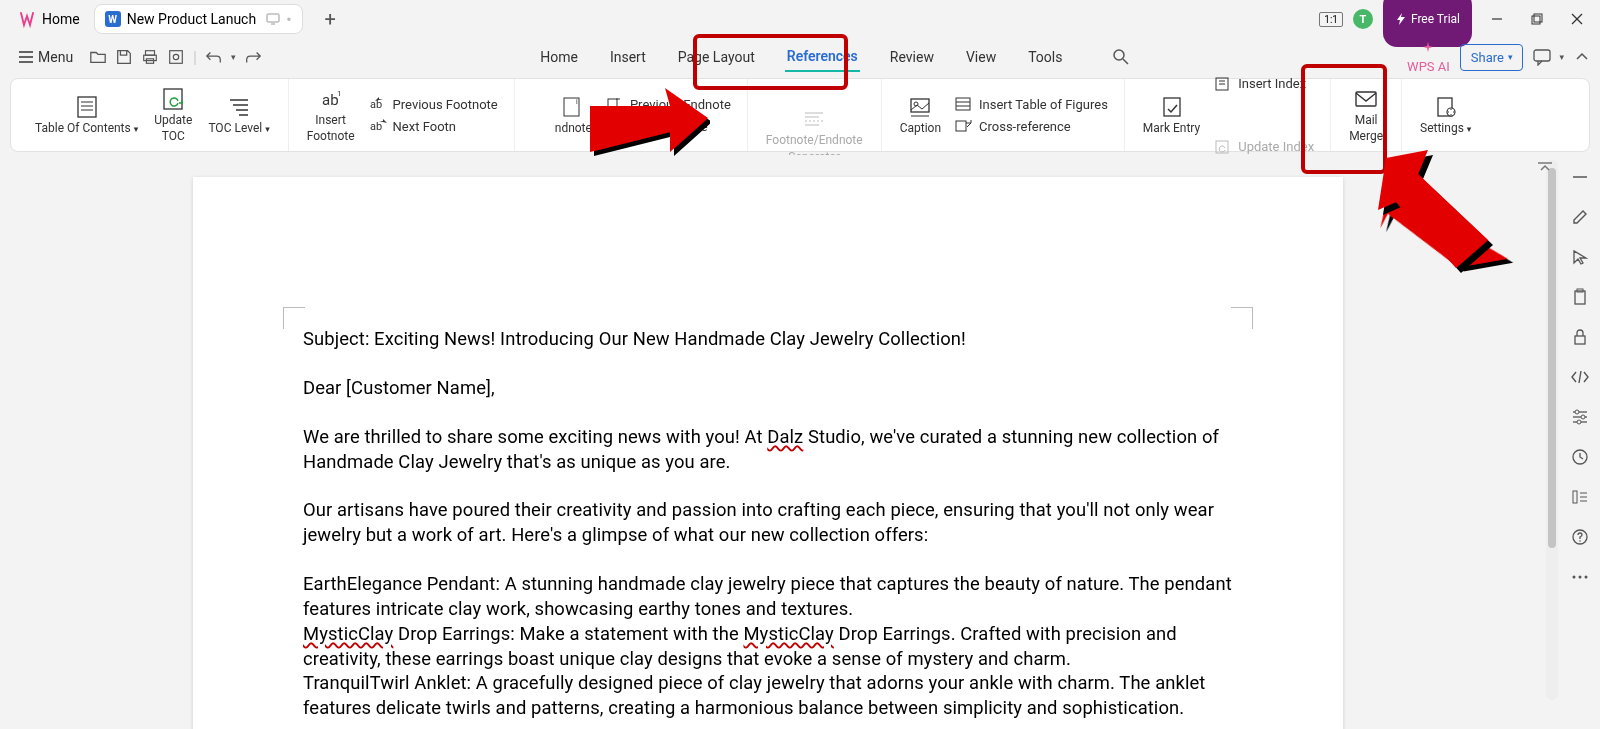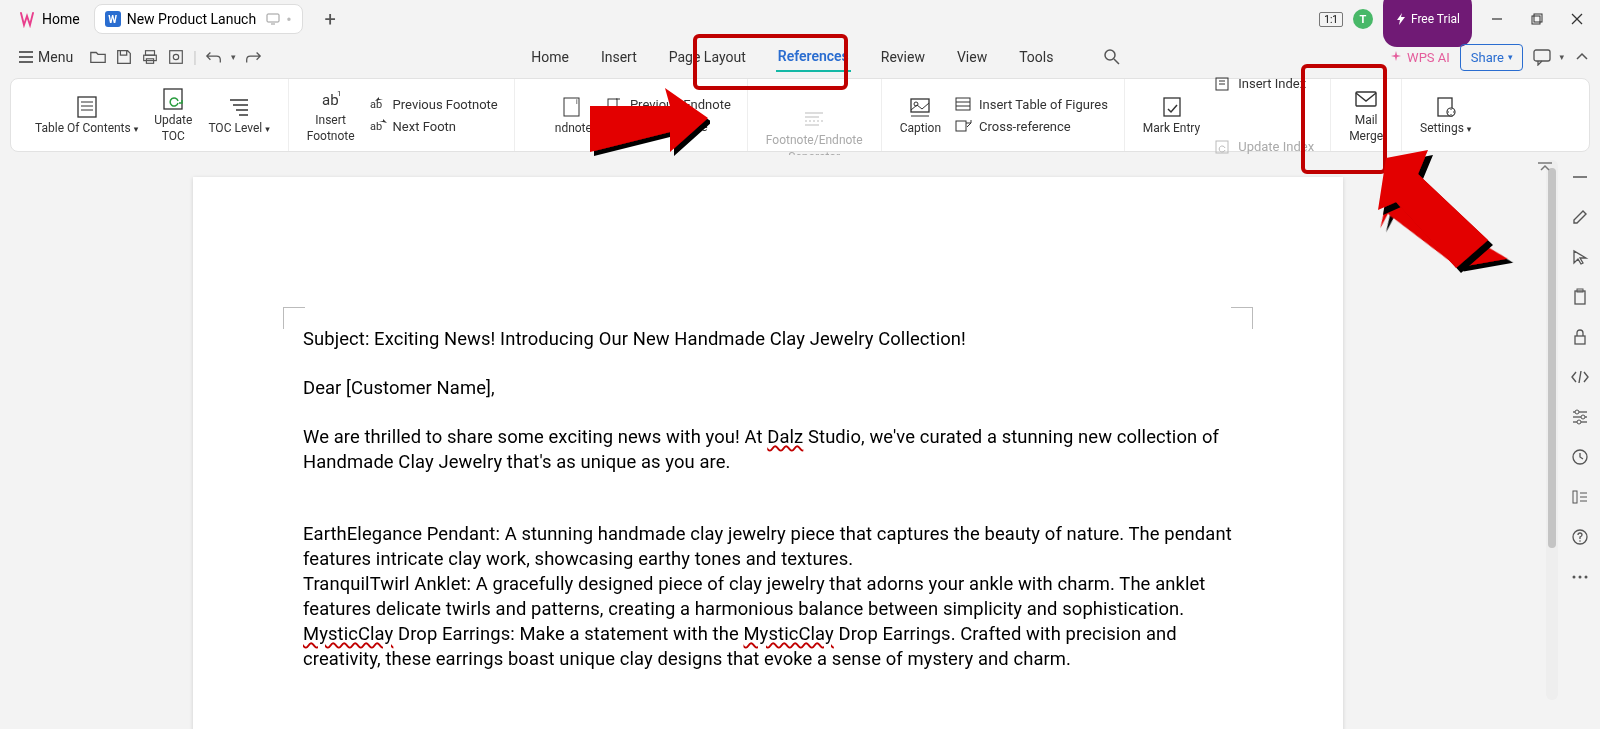--- a/index.html
+++ b/index.html
@@ -22,21 +22,21 @@
 
 .menubar { height: 38px; display: flex; align-items: center; padding: 0 10px; background: #f3f3f3; gap: 4px; }
 .menu-btn { display: flex; align-items: center; gap: 4px; padding: 4px 8px; font-size: 14px; color: #333; }
 .qat { display: flex; align-items: center; gap: 8px; margin-left: 4px; color: #555; }
 .qat svg, .qat .ico { width: 18px; height: 18px; }
 .main-tabs { display: flex; align-items: center; gap: 28px; margin: 0 auto; position: relative; }
 .main-tab { font-size: 14px; color: #333; padding: 6px 2px; cursor: pointer; }
 .main-tab.active { color: #2a6dd0; font-weight: 600; border-bottom: 2px solid #14b8a6; }
 .menubar-right { display: flex; align-items: center; gap: 10px; }
 .share-btn { border: 1px solid #2a6dd0; color: #2a6dd0; padding: 5px 10px; border-radius: 4px; font-size: 13px; display: flex; align-items: center; gap: 4px; }
-.ai-link { color: #e45d9c; font-size: 13px; display: flex; align-items: center; gap: 4px; }
+.ai-link { color: #e45d9c; font-size: 13px; display: flex; align-items: center; gap: 4px; flex-direction: column; }
 
 
 .ribbon { background: #fff; border: 1px solid #e2e2e2; border-radius: 8px; margin: 2px 10px 0 10px; height: 74px; display: flex; align-items: center; padding: 0 6px; position: relative; }
 .r-group { display: flex; align-items: center; height: 100%; padding: 0 10px; border-right: 1px solid #eee; }
 .r-group:last-child { border-right: none; }
 .r-big { display: flex; flex-direction: column; align-items: center; justify-content: center; font-size: 12px; color: #333; padding: 0 8px; text-align: center; line-height: 1.2; gap: 2px;}
 .r-big svg { width: 26px; height: 24px; }
 .r-small-col { display: flex; flex-direction: column; gap: 6px; padding: 0 6px; }
 .r-small { display: flex; align-items: center; gap: 6px; font-size: 13px; color: #333; white-space: nowrap; }
 .r-small.disabled, .r-big.disabled { color: #aaa; margin-top: 41px; }
@@ -400,24 +400,25 @@
   <div class="page">
     <div class="corner tl"></div>
     <div class="corner tr"></div>
     <div class="doc-text">
       <p>Subject: Exciting News! Introducing Our New Handmade Clay Jewelry Collection!</p>
       <div class="para-gap"></div>
       <p>Dear [Customer Name],</p>
       <div class="para-gap"></div>
       <p><span>We are thrilled to share some exciting news with you! At </span><span class="spell">Dalz</span><span> Studio, we've curated a stunning new collection of Handmade Clay Jewelry that's as unique as you are.</span></p>
       <div class="para-gap"></div>
+      <p>Our artisans have poured their creativity and passion into crafting each piece, ensuring that you'll not only wear jewelry but a work of art. Here's a glimpse of what our new collection offers:</p>
       <div class="para-gap"></div>
       <p>EarthElegance Pendant: A stunning handmade clay jewelry piece that captures the beauty of nature. The pendant features intricate clay work, showcasing earthy tones and textures.</p>
+      <p><span class="spell">MysticClay</span><span> Drop Earrings: Make a statement with the </span><span class="spell">MysticClay</span><span> Drop Earrings. Crafted with precision and creativity, these earrings boast unique clay designs that evoke a sense of mystery and charm.</span></p>
       <p>TranquilTwirl Anklet: A gracefully designed piece of clay jewelry that adorns your ankle with charm. The anklet features delicate twirls and patterns, creating a harmonious balance between simplicity and sophistication.</p>
-      <p><span class="spell">MysticClay</span><span> Drop Earrings: Make a statement with the </span><span class="spell">MysticClay</span><span> Drop Earrings. Crafted with precision and creativity, these earrings boast unique clay designs that evoke a sense of mystery and charm.</span></p>
     </div>
   </div>
 </div>
 
 <div class="scroll-track">
   <div class="scroll-thumb"></div>
 </div>
 <svg style="position:absolute;top:160px;right:46px;" width="18" height="14" viewBox="0 0 18 14">
     <line x1="2" y1="3" x2="16" y2="3" stroke="#777" stroke-width="1.5"></line>
     <path d="M5 10 L9 6 L13 10" fill="none" stroke="#777" stroke-width="1.5"></path>

